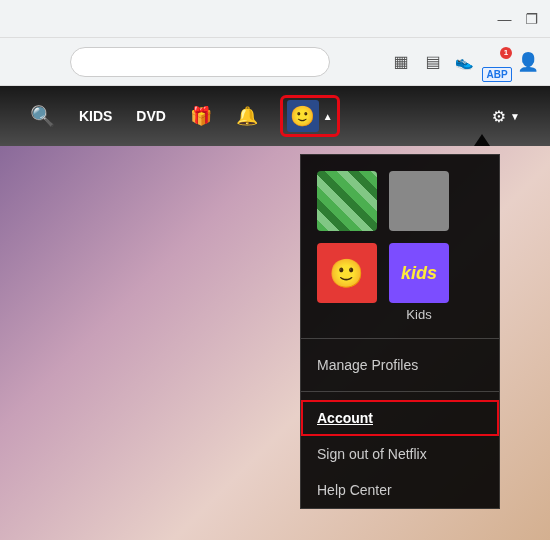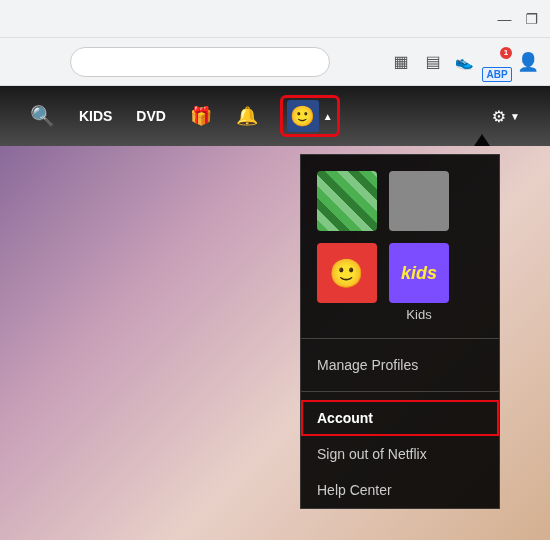--- a/index.html
+++ b/index.html
@@ -233,20 +233,21 @@
       font-size: 14px;
       cursor: pointer;
       display: flex;
       align-items: center;
       gap: 8px;
       text-align: center;
     }
     .dropdown-item.account {
       color: white;
       font-weight: bold;
+      text-decoration: underline;
       outline: 2px solid #e50914;
       outline-offset: -2px;
     }
     .green-stripes {
       width: 60px;
       height: 60px;
       border-radius: 4px;
       background: repeating-linear-gradient(
         45deg,
         #4caf50,

